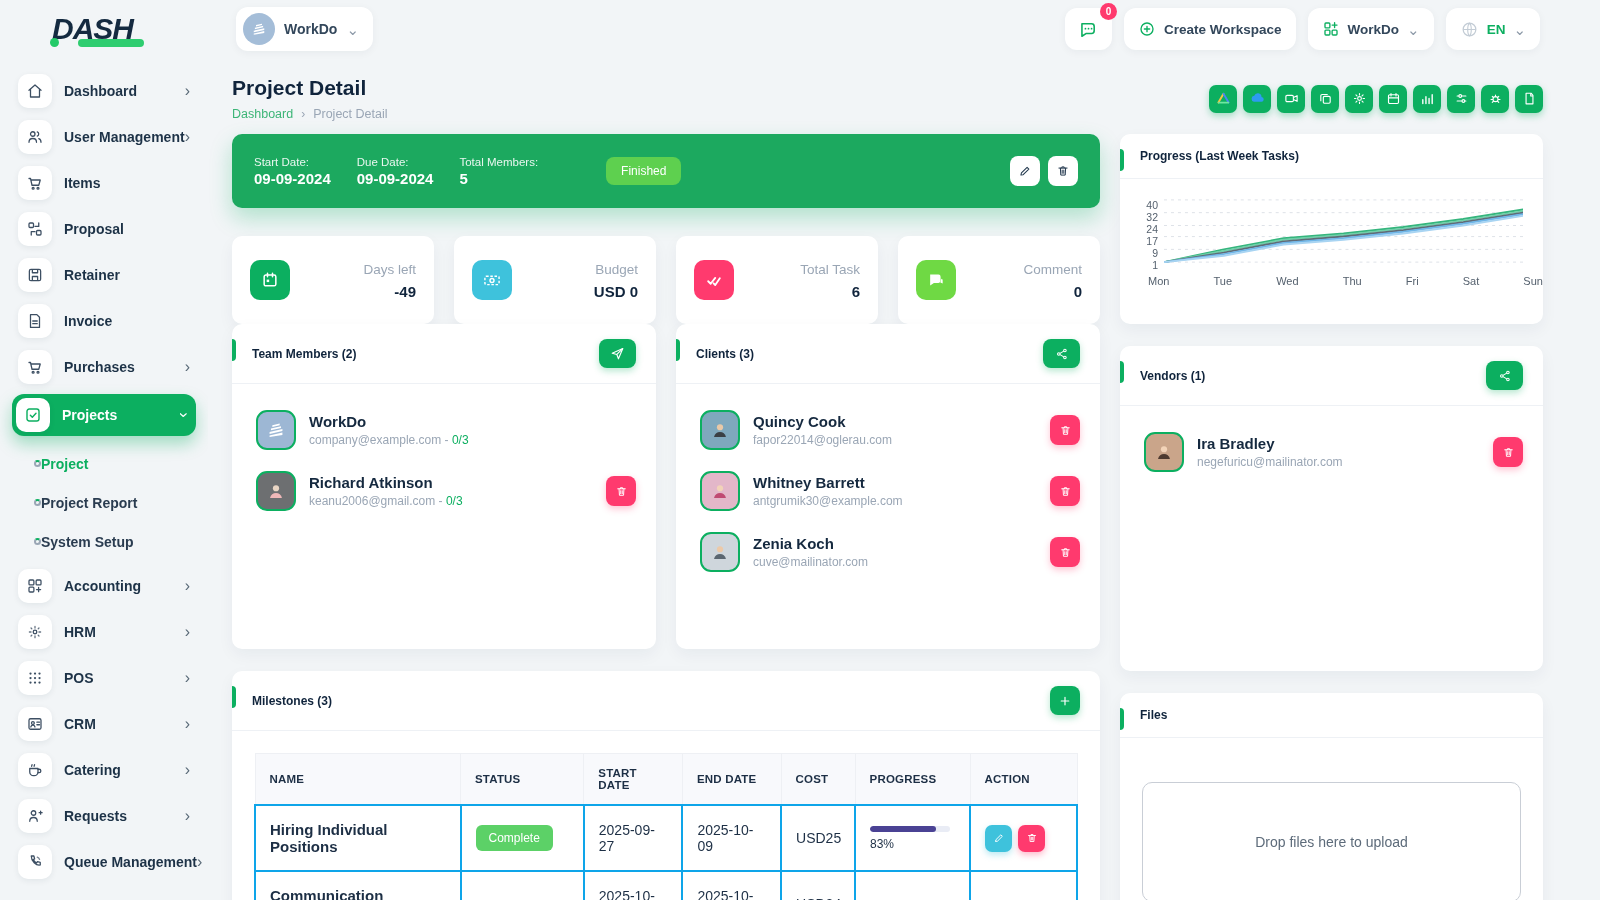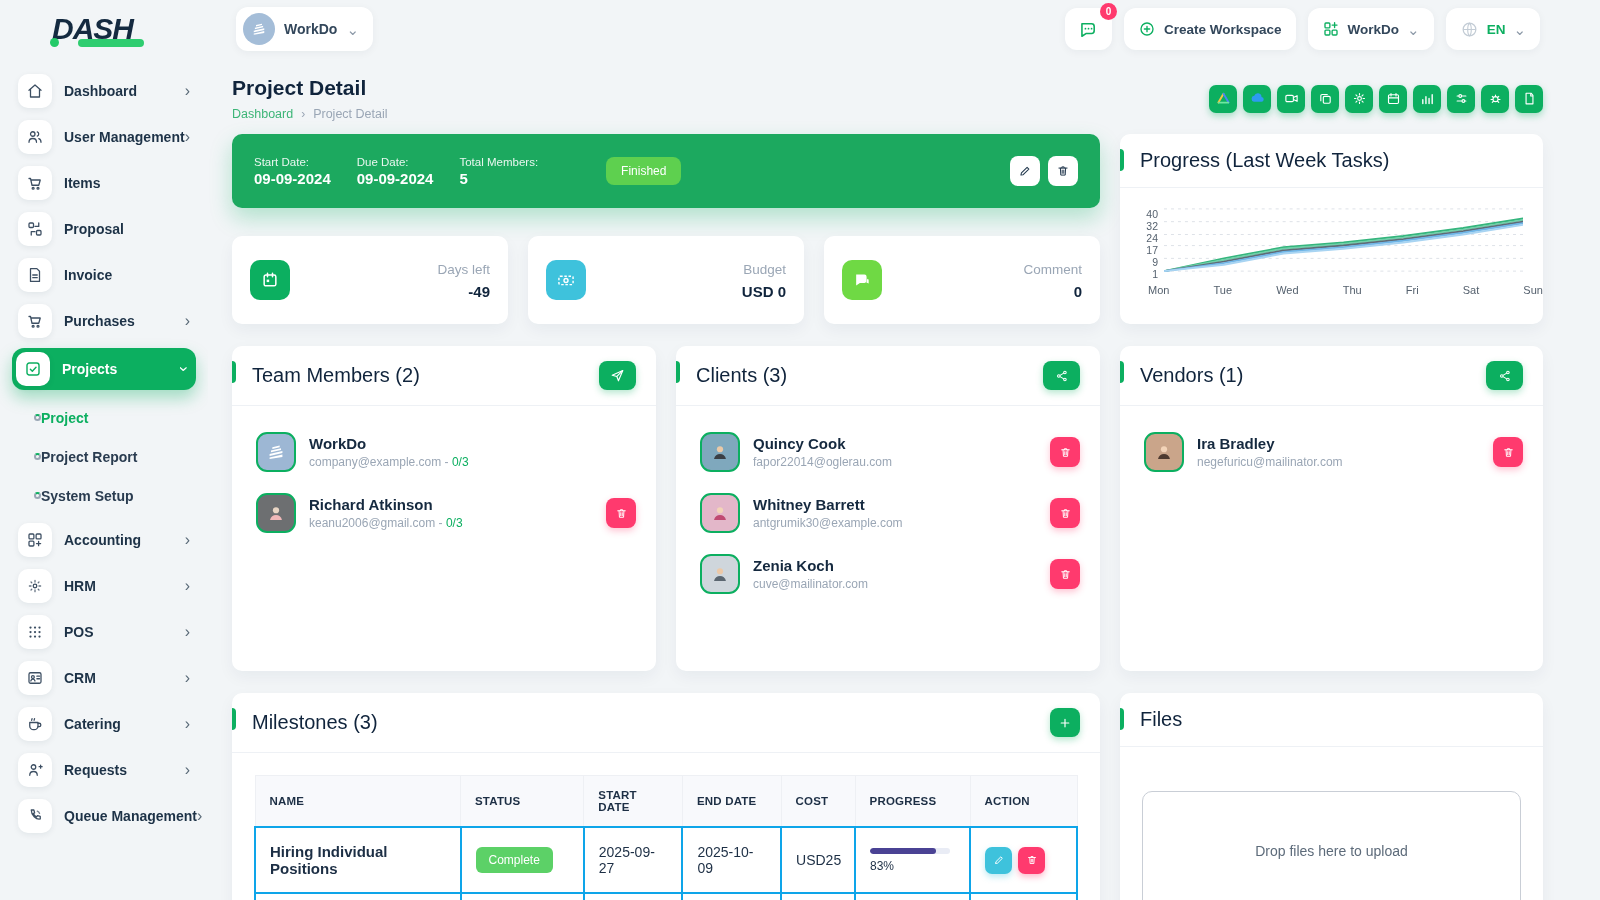--- a/index.html
+++ b/index.html
@@ -79,23 +79,23 @@
   .stats{display:flex;gap:20px;margin-top:28px;}
   .stat-card{flex:1;background:#fff;border-radius:10px;height:88px;display:flex;align-items:center;padding:0 18px;box-shadow:0 6px 16px rgba(25,42,70,.05);}
   .stat-icon{width:40px;height:40px;border-radius:10px;display:grid;place-items:center;}
   .stat-text{margin-left:auto;text-align:right;}
   .stat-label{font-size:13.5px;color:var(--muted);}
   .stat-value{font-size:15px;font-weight:700;color:var(--navy);margin-top:5px;}
   
   .card{background:#fff;border-radius:10px;box-shadow:0 6px 16px rgba(25,42,70,.05);position:relative;overflow:hidden;}
   .card-head{display:flex;align-items:center;padding:15px 20px;border-bottom:1px solid var(--line);}
   .accent{position:absolute;left:0;top:15px;width:4px;height:22px;background:var(--green);border-radius:0 4px 4px 0;}
-  .card-title{font-size:20px;font-weight:400;color:var(--navy);}
+  .card-title{font-size:12px;font-weight:700;color:var(--navy);}
   .head-btn{margin-left:auto;width:37px;height:29px;border-radius:8px;background:var(--green);display:grid;place-items:center;cursor:pointer;box-shadow:0 3px 7px rgba(12,175,96,.3);}
-  .mid-row{display:flex;gap:20px;margin-top:22px;}
+  .mid-row{display:flex;gap:20px;}
   .mid-row .card{flex:1;height:325px;}
   
   .mlist{padding:26px 20px 0 24px;}
   .mrow{display:flex;align-items:center;gap:13px;margin-bottom:21px;}
   .avatar{width:40px;height:40px;border-radius:11px;border:2px solid var(--green);display:grid;place-items:center;overflow:hidden;flex:none;}
   .m-name{font-size:15px;font-weight:700;color:#15293f;}
   .m-email{font-size:12px;color:var(--muted);margin-top:3px;}
   .ratio{color:var(--green);}
   .trash-btn{margin-left:auto;width:30px;height:30px;border-radius:8px;background:var(--pink);display:grid;place-items:center;cursor:pointer;box-shadow:0 3px 7px rgba(255,58,110,.3);}
   
@@ -220,20 +220,30 @@
         <svg width="18" height="18" viewBox="0 0 24 24" fill="none" stroke="currentColor" stroke-width="1.7" stroke-linecap="round" stroke-linejoin="round">
           <rect x="4" y="4" width="6" height="6" rx="1.4"></rect>
           <rect x="14" y="14" width="6" height="6" rx="1.4"></rect>
           <path d="M17 4v4.5h-5M7 20v-4.5h5"></path>
         </svg>
       </span>
     <span class="side-label">Proposal</span>
     <span class="side-chev"></span>
   </div>
 
+  <div class="side-item">
+    <span class="side-icon">
+        <svg width="18" height="18" viewBox="0 0 24 24" fill="none" stroke="currentColor" stroke-width="1.7" stroke-linejoin="round">
+          <rect x="4.5" y="4.5" width="15" height="15" rx="2"></rect>
+          <path d="M8.5 4.5V9h7V4.5M8.5 19.5v-5.5h7v5.5"></path>
+        </svg>
+      </span>
+    <span class="side-label">Retainer</span>
+    <span class="side-chev"></span>
+  </div>
 
   <div class="side-item">
     <span class="side-icon">
         <svg width="18" height="18" viewBox="0 0 24 24" fill="none" stroke="currentColor" stroke-width="1.7" stroke-linejoin="round">
           <path d="M6 3.5h8.5l3.5 3.5v13.5H6z"></path>
           <path d="M9 12h6M9 15.5h6" stroke-linecap="round"></path>
         </svg>
       </span>
     <span class="side-label">Invoice</span>
     <span class="side-chev"></span>
@@ -483,20 +493,28 @@
           <span class="stat-text"><span class="stat-label">Days left</span><br><span class="stat-value" style="display:inline-block;">-49</span></span>
         </div>
         <div class="stat-card">
           <span class="stat-icon" style="background:#3ec2dc;">
               <svg width="20" height="20" viewBox="0 0 24 24" fill="none" stroke="#fff" stroke-width="1.7">
                 <rect x="3.5" y="7.5" width="17" height="10" rx="1.5" stroke-dasharray="3 2"></rect>
                 <circle cx="12" cy="12.5" r="2.4"></circle>
               </svg>
             </span>
           <span class="stat-text"><span class="stat-label">Budget</span><br><span class="stat-value" style="display:inline-block;">USD 0</span></span>
+        </div>
+        <div class="stat-card">
+          <span class="stat-icon" style="background:#ff3a6e;">
+              <svg width="20" height="20" viewBox="0 0 24 24" fill="none" stroke="#fff" stroke-width="2.2" stroke-linecap="round" stroke-linejoin="round">
+                <path d="m5 13.5 3 3 5.5-7M11.5 16l2 2 5.5-8"></path>
+              </svg>
+            </span>
+          <span class="stat-text"><span class="stat-label">Total Task</span><br><span class="stat-value" style="display:inline-block;">6</span></span>
         </div>
         <div class="stat-card">
           <span class="stat-icon" style="background:#6fd944;">
               <svg width="20" height="20" viewBox="0 0 24 24">
                 <path d="M5 5.5h10a2.5 2.5 0 0 1 2.5 2.5v5a2.5 2.5 0 0 1-2.5 2.5H9.5L5 18.7z" fill="#fff"></path>
                 <path d="M18.5 10.5a2 2 0 0 1 1.5 2v3.8L17.2 15" fill="#fff"></path>
               </svg>
             </span>
           <span class="stat-text"><span class="stat-label">Comment</span><br><span class="stat-value" style="display:inline-block;">0</span></span>
         </div>

